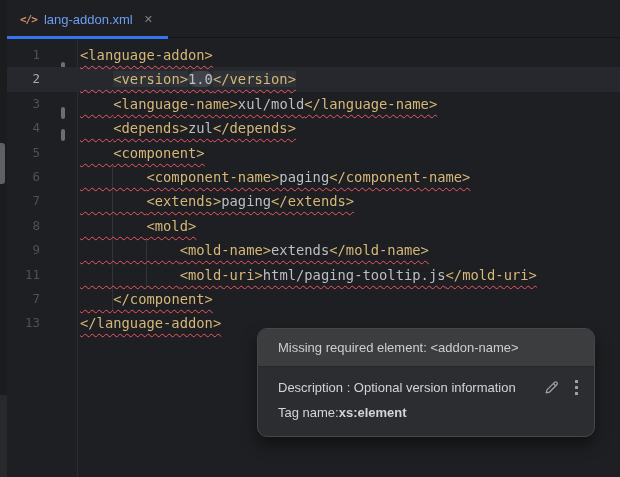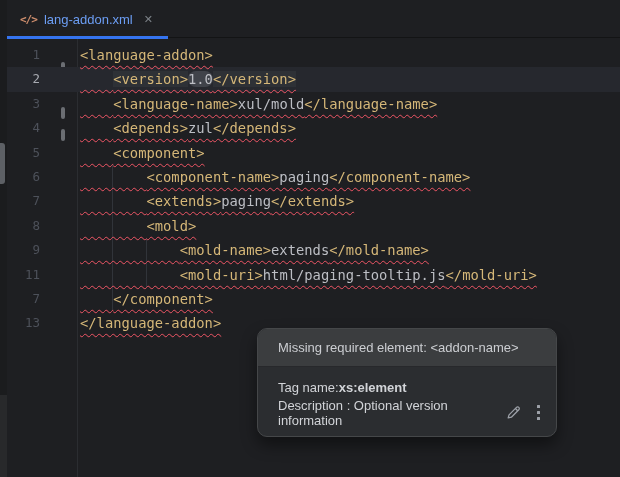--- a/index.html
+++ b/index.html
@@ -41,21 +41,21 @@
     text-decoration-thickness:1px;text-underline-offset:5px;
     text-decoration-skip-ink:none;
   }
   .seg-tag{color:var(--tag,#d5b778);}
   .seg-plain{color:var(--text,#bcbec4);}
   .hl-tag{background:var(--hl_tag,#2e3136);}
   .hl-word{background:var(--hl_word,#40434a);border-radius:8px;}
 
   
   .tooltip{
-    position:absolute;left:257px;top:328px;width:300px;height:109px;box-sizing:border-box;
+    position:absolute;left:257px;top:328px;width:338px;height:109px;box-sizing:border-box;
     background:var(--tooltip_bg,#2b2d30);border:1px solid var(--tooltip_border,#454749);
     border-radius:10px;box-shadow:0 8px 16px rgba(0,0,0,.45);overflow:hidden;
     font-family:"Liberation Sans",sans-serif;font-size:13px;
   }
   .tooltip-header{
     height:38px;background:var(--tooltip_header,#3b3d3f);color:var(--tooltip_header_text,#ccced2);
     display:flex;align-items:center;padding:0 20px;box-sizing:border-box;
     border-bottom:1px solid var(--tooltip_divider,#27282b);
   }
   .tooltip-body{padding:8px 14px 0 20px;color:var(--tooltip_text,#d2d4d8);}
@@ -143,35 +143,35 @@
         <div class="code-line">
           <span class="line-num">13</span>
           <span class="line-text"><span class="wavy"><span class="seg-tag">&lt;/language-addon&gt;</span></span></span>
         </div>
       </div>
   </div>
 
   <div class="tooltip">
     <div class="tooltip-header">Missing required element: &lt;addon-name&gt;</div>
     <div class="tooltip-body">
-      <div class="t-row">
-        <span>Tag name: </span>
-          <b>xs:element</b>
-      </div>
       <div class="t-row desc-row">
         <span>Description : Optional version information</span>
         <span class="spacer"></span>
         <span class="pencil">
           <svg width="17" height="17" viewBox="0 0 16 16" fill="none" stroke="currentColor" stroke-width="1.2" stroke-linejoin="round">
             <path d="M3 13 L3.8 10.2 L10.8 3.2 C11.4 2.6 12.4 2.6 13 3.2 C13.6 3.8 13.6 4.8 13 5.4 L6 12.4 L3 13 Z"></path>
             <path d="M9.8 4.2 L11.9 6.3"></path>
           </svg>
         </span>
         <span class="kebab">
             <span></span>
             <span></span>
             <span></span>
           </span>
       </div>
+      <div class="t-row">
+        <span>Tag name: </span>
+          <b>xs:element</b>
+      </div>
     </div>
   </div>
 
 </div>
 
 </body></html>

